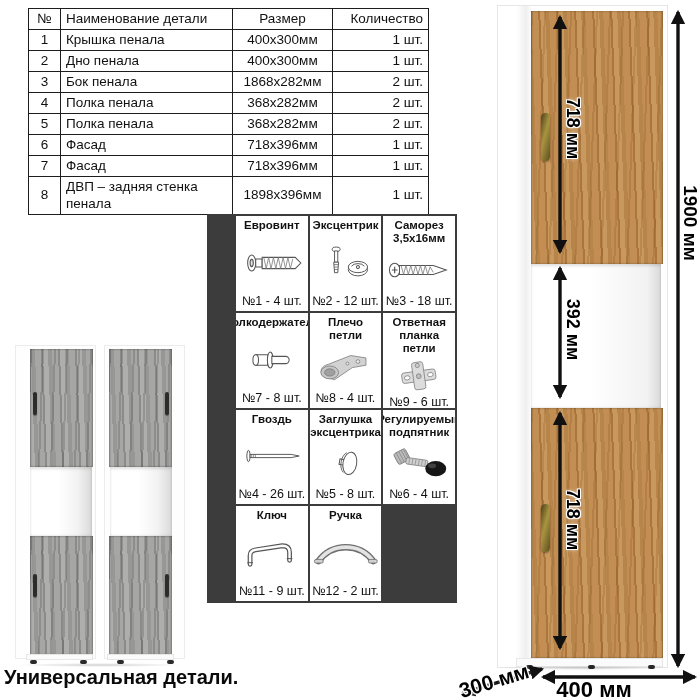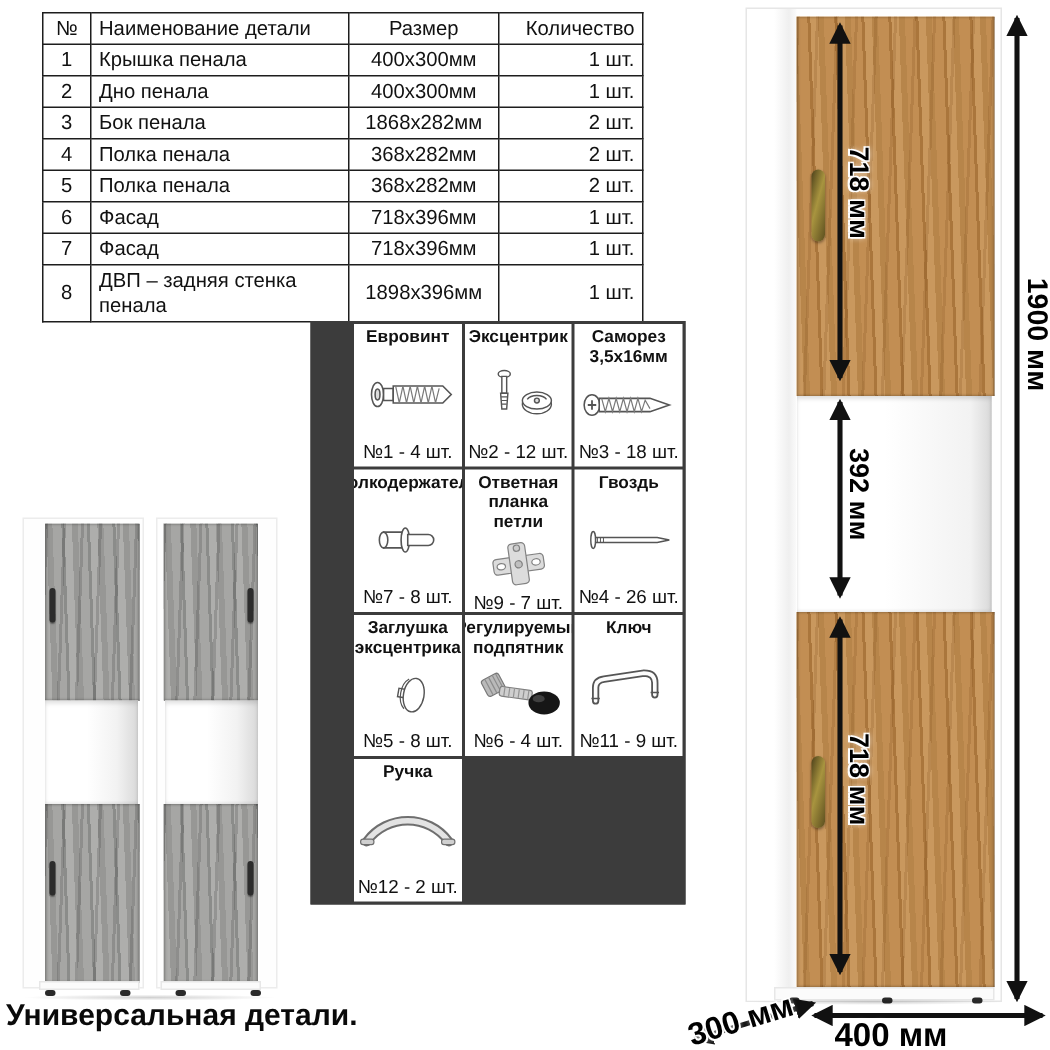--- a/index.html
+++ b/index.html
@@ -189,36 +189,51 @@
           <path d="M22,15.5 h15 v13 h-15 z"></path>
           <ellipse cx="22" cy="22" rx="3.5" ry="6.5"></ellipse>
           <ellipse cx="40" cy="22" rx="3.5" ry="10"></ellipse>
           <path d="M42,17.5 h17 a4.5,4.5 0 0 1 0,9 h-17 z"></path>
         </g>
           </svg>
       </div>
       <div class="hw-qty">№7 - 8 шт.</div>
     </div>
 
+    <div class="hw-cell">
+      <div class="hw-title">Плечо петли</div>
+      <div class="hw-icon">
+        <svg viewBox="0 0 84 44">
+            <g stroke="#7d7d7d" stroke-width="1">
+          <path d="M14,35 C9,29 11,22 20,20 L48,9 67,12 67,21 50,24 28,39 z" fill="#d2d2d2"></path>
+          <ellipse cx="22" cy="30" rx="11" ry="8" fill="#c6c6c6"></ellipse>
+          <ellipse cx="22" cy="30" rx="6.5" ry="4.5" fill="#9f9f9f"></ellipse>
+          <circle cx="57" cy="16.5" r="2.3" fill="#ececec"></circle>
+          <circle cx="44" cy="19" r="1.8" fill="#ececec"></circle>
+        </g>
+          </svg>
+      </div>
+      <div class="hw-qty">№8 - 4 шт.</div>
+    </div>
 
     <div class="hw-cell">
       <div class="hw-title">Ответная планка петли</div>
       <div class="hw-icon">
         <svg viewBox="0 0 84 44">
             <g stroke="#828282" stroke-width="1" fill="#dcdcdc" transform="rotate(-8 42 24)">
           <rect x="21" y="17" width="42" height="13" rx="3"></rect>
           <rect x="35" y="6" width="14" height="34" rx="3"></rect>
           <ellipse cx="27.5" cy="23.5" rx="3.5" ry="2.6" fill="#fff"></ellipse>
           <ellipse cx="56.5" cy="23.5" rx="3.5" ry="2.6" fill="#fff"></ellipse>
           <circle cx="42" cy="23.5" r="3" fill="#bfbfbf"></circle>
           <circle cx="42" cy="10" r="2.6" fill="#cccccc"></circle>
         </g>
           </svg>
       </div>
-      <div class="hw-qty">№9 - 7 шт.</div>
+      <div class="hw-qty">№9 - 6 шт.</div>
     </div>
 
     <div class="hw-cell">
       <div class="hw-title">Гвоздь</div>
       <div class="hw-icon">
         <svg viewBox="0 0 84 44">
             <g stroke="#555" stroke-width="1.2" fill="#fff">
           <ellipse cx="13" cy="22" rx="2" ry="7"></ellipse>
           <path d="M15,20 H66 L76,22 66,24 H15 z"></path>
           <path d="M16.5,20 v4 M19,20 v4 M21.5,20 v4" stroke-width="0.8"></path>

